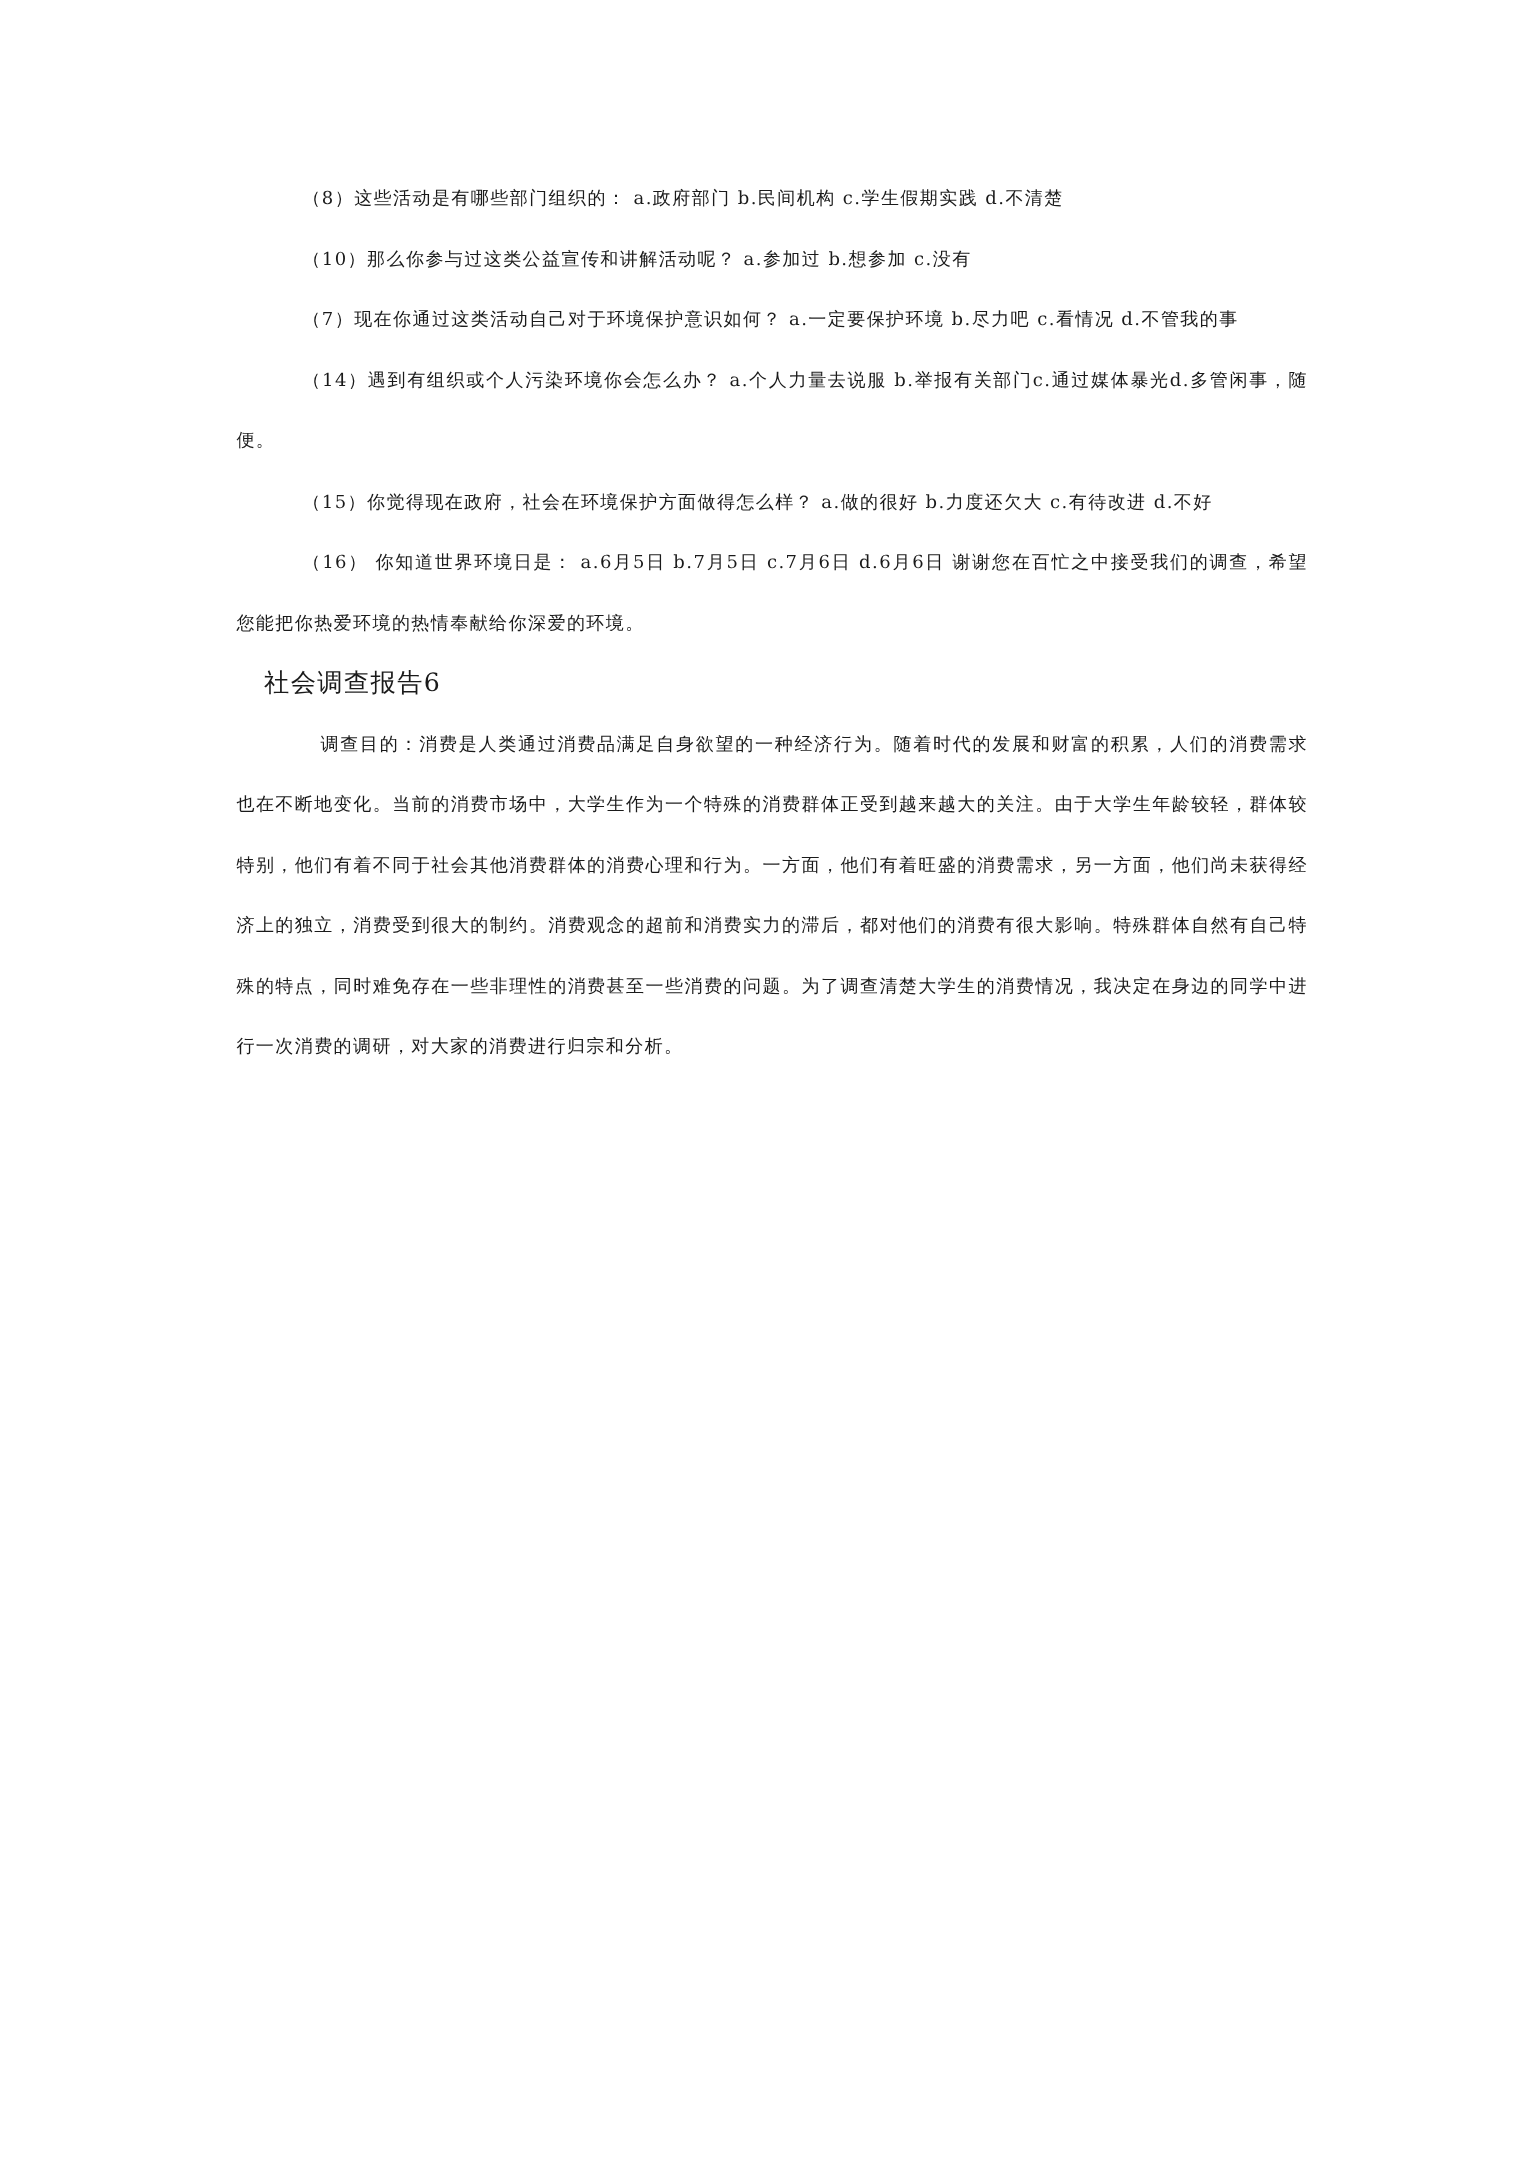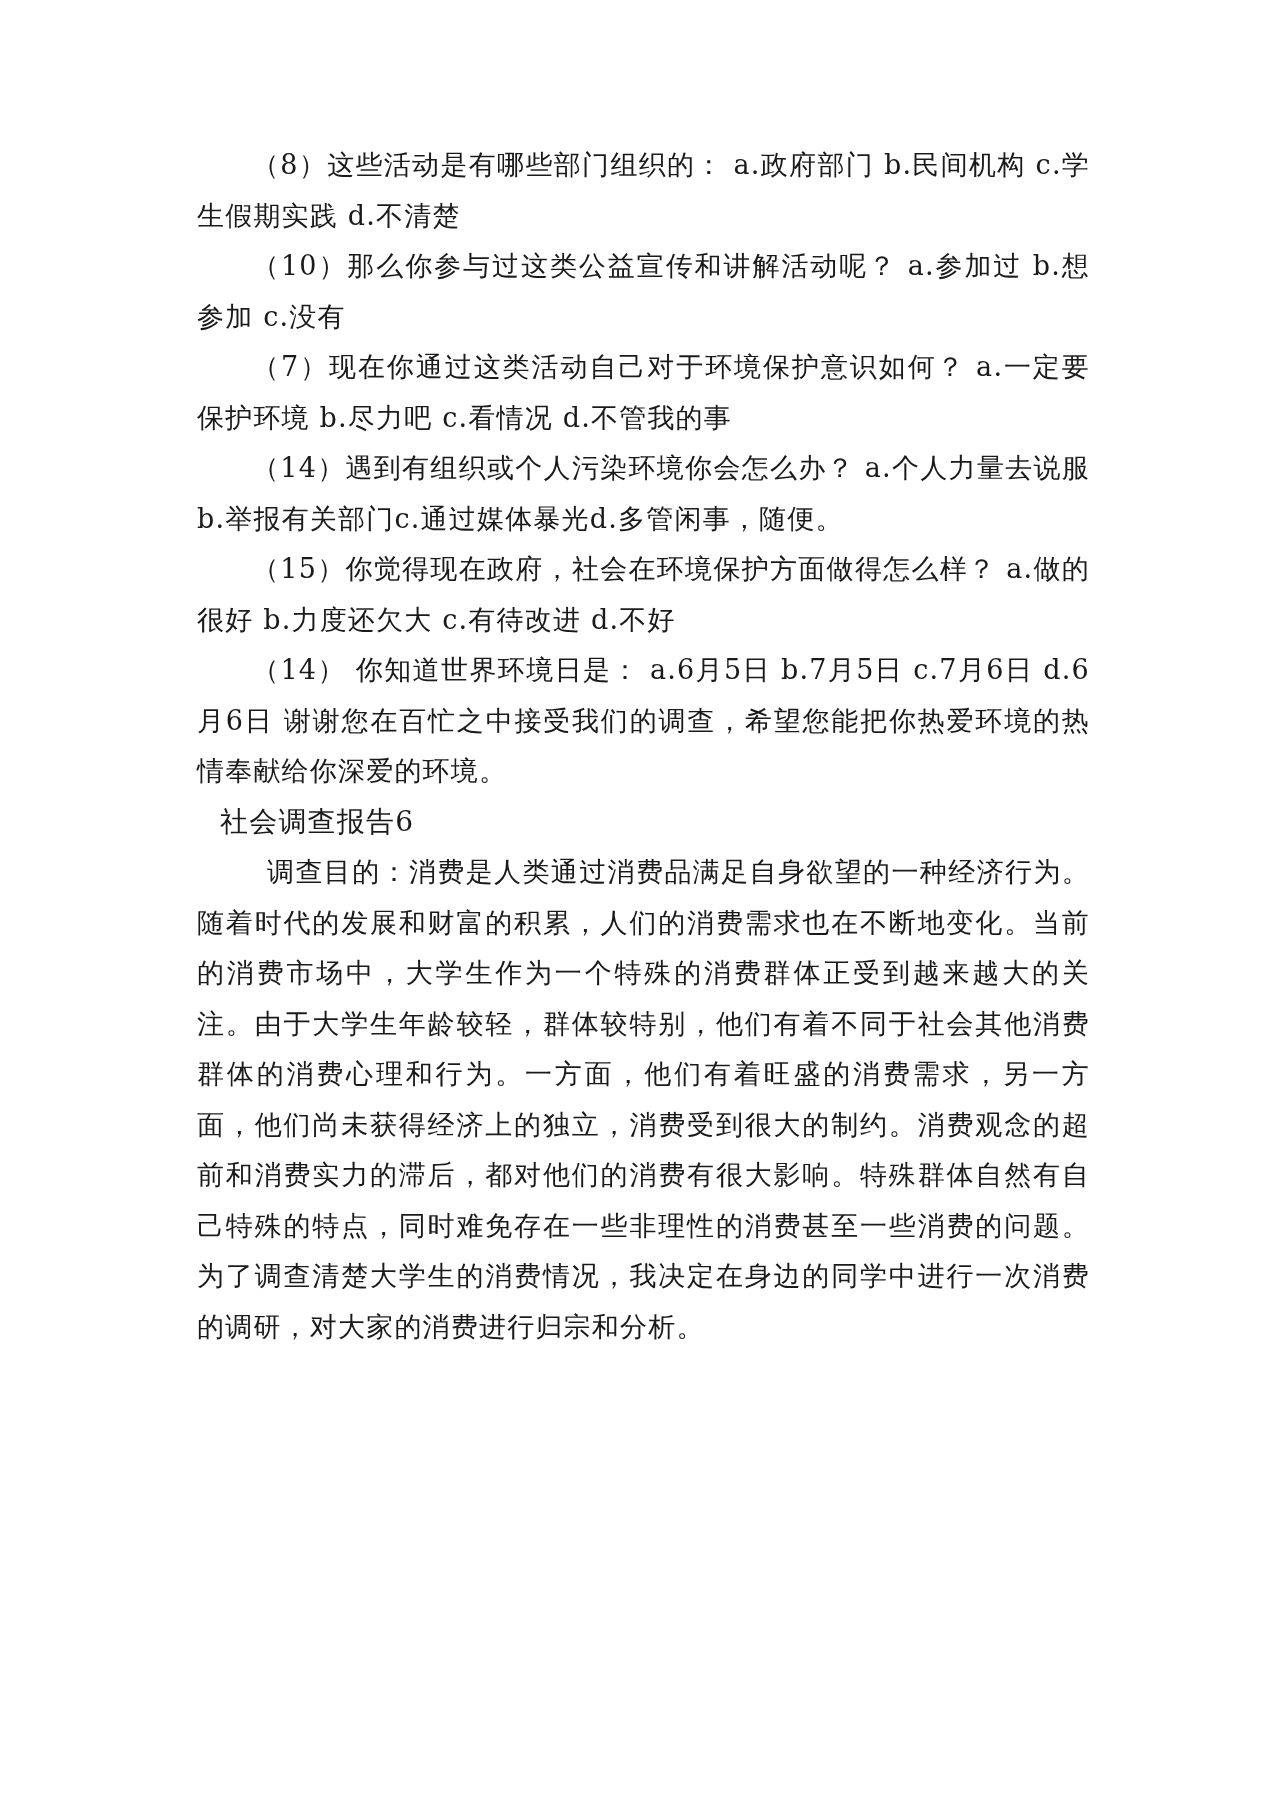--- a/index.html
+++ b/index.html
@@ -16,49 +16,49 @@
       color: #1a1a1a;
     }
     .page {
       position: absolute;
       left: 197px;
       top: 140px;
       width: 893px;
     }
     .para {
       margin: 0;
-      font-size: 27px;
+      font-size: 15px;
       line-height: 50.5px;
       text-align: justify;
       text-justify: inter-character;
       letter-spacing: 1.2px;
       word-break: break-all;
     }
     .indent-q {
       text-indent: 55px;
     }
     .indent-q12 {
       text-indent: 47px;
     }
     .heading {
       margin: 0;
       padding-left: 23px;
-      font-size: 28px;
+      font-size: 21px;
       line-height: 50.5px;
       letter-spacing: 1.2px;
     }
     .indent-body {
       text-indent: 70px;
     }
   </style>
 </head>
 <body>
 
 <div class="page">
   <p class="para indent-q">（8）这些活动是有哪些部门组织的： a.政府部门 b.民间机构 c.学生假期实践 d.不清楚</p>
   <p class="para indent-q">（10）那么你参与过这类公益宣传和讲解活动呢？ a.参加过 b.想参加 c.没有</p>
   <p class="para indent-q">（7）现在你通过这类活动自己对于环境保护意识如何？ a.一定要保护环境 b.尽力吧 c.看情况 d.不管我的事</p>
   <p class="para indent-q">（14）遇到有组织或个人污染环境你会怎么办？ a.个人力量去说服 b.举报有关部门c.通过媒体暴光d.多管闲事，随便。</p>
   <p class="para indent-q">（15）你觉得现在政府，社会在环境保护方面做得怎么样？ a.做的很好 b.力度还欠大 c.有待改进 d.不好</p>
-  <p class="para indent-q">（14） 你知道世界环境日是： a.6月5日 b.7月5日 c.7月6日 d.6月6日 谢谢您在百忙之中接受我们的调查，希望您能把你热爱环境的热情奉献给你深爱的环境。</p>
+  <p class="para indent-q">（16） 你知道世界环境日是： a.6月5日 b.7月5日 c.7月6日 d.6月6日 谢谢您在百忙之中接受我们的调查，希望您能把你热爱环境的热情奉献给你深爱的环境。</p>
   <p class="heading">社会调查报告6</p>
   <p class="para indent-body">调查目的：消费是人类通过消费品满足自身欲望的一种经济行为。随着时代的发展和财富的积累，人们的消费需求也在不断地变化。当前的消费市场中，大学生作为一个特殊的消费群体正受到越来越大的关注。由于大学生年龄较轻，群体较特别，他们有着不同于社会其他消费群体的消费心理和行为。一方面，他们有着旺盛的消费需求，另一方面，他们尚未获得经济上的独立，消费受到很大的制约。消费观念的超前和消费实力的滞后，都对他们的消费有很大影响。特殊群体自然有自己特殊的特点，同时难免存在一些非理性的消费甚至一些消费的问题。为了调查清楚大学生的消费情况，我决定在身边的同学中进行一次消费的调研，对大家的消费进行归宗和分析。</p>
 </div>
 
 </body></html>

